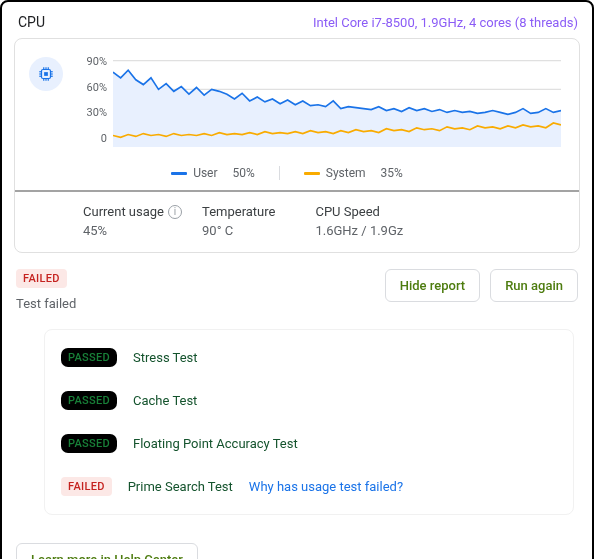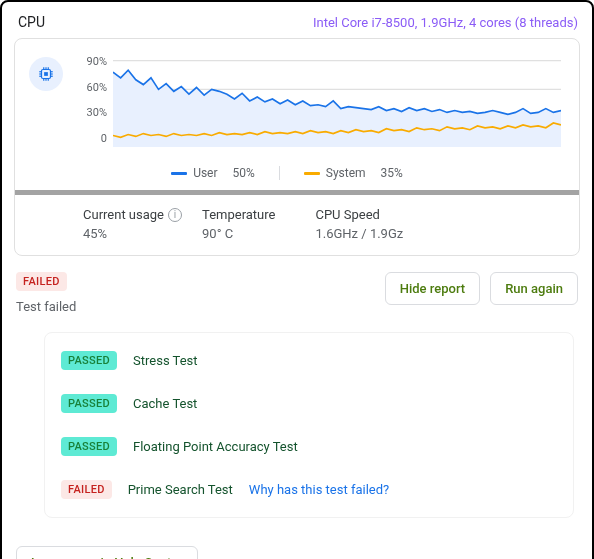--- a/index.html
+++ b/index.html
@@ -50,39 +50,39 @@
     display:flex; justify-content:center; gap:24px;
     padding: 8px 20px 10px 0;
     font-size:12px; color:#5f6368;
   }
   .legend-item { display:flex; align-items:center; gap:6px; }
   .swatch { width:16px; height:3px; border-radius:1px; }
   .swatch.user   { background:#1a73e8; }
   .swatch.system { background:#f9ab00; }
   .legend-divider { width:1px; height:14px; background:#dadce0; }
   .metrics {
-    display:flex; border-top:5px solid #a3a3a3; padding:12px 0 14px 0;
+    display:flex; border-top:2px solid #a3a3a3; padding:12px 0 14px 0;
   }
   .metric { padding:0 20px 0 68px; }
   .metric + .metric { padding-left:0; padding-right:40px; }
   .metric-label { color:#3c4043; font-size:13px; display:flex; align-items:center; gap:4px; }
   .metric-value { color:#5f6368; font-size:13px; margin-top:4px; }
   .info-icon {
     display:inline-flex; width:14px; height:14px; border:1px solid #9aa0a6;
     border-radius:50%; font-size:10px; color:#9aa0a6; align-items:center; justify-content:center;
   }
   
   .tests { padding: 16px 14px 4px 14px; }
   .tests-header { display:flex; justify-content:space-between; align-items:flex-start; }
   .badge {
     display:inline-block; padding:3px 7px; border-radius:4px; font-size:11px;
     font-weight:500; letter-spacing:.3px;
   }
   .badge.failed { background:#fce8e6; color:#c5221f; }
-  .badge.passed { background:#5eead4; color:#188038; }
+  .badge.passed { background:#000000; color:#188038;border-radius:7px; }
   .tests-status-msg { color:#5f6368; font-size:13px; margin-top:8px; }
   .tests-actions { display:flex; gap:10px; }
   .btn {
     border:1px solid #dadce0; background:#fff; color:#4d7c0f;
     font-size:13px; padding:8px 14px; border-radius:6px; font-weight:500;
     cursor:pointer; font-family:inherit;
   }
   .test-list {
     margin:18px 4px 10px 28px;
     border:1px solid #f1f1f1; border-radius:8px;
@@ -201,21 +201,21 @@
           <span class="badge passed">PASSED</span>
           <span class="test-name">Cache Test</span>
         </div>
         <div class="test-row">
           <span class="badge passed">PASSED</span>
           <span class="test-name">Floating Point Accuracy Test</span>
         </div>
         <div class="test-row">
           <span class="badge failed">FAILED</span>
           <span class="test-name">Prime Search Test</span>
-          <span class="test-link">Why has this test failed?</span>
+          <span class="test-link">Why has usage test failed?</span>
         </div>
       </div>
   </div>
 
   <div class="footer">
     <button class="btn">Learn more in Help Center</button>
   </div>
 
 </div>
 

